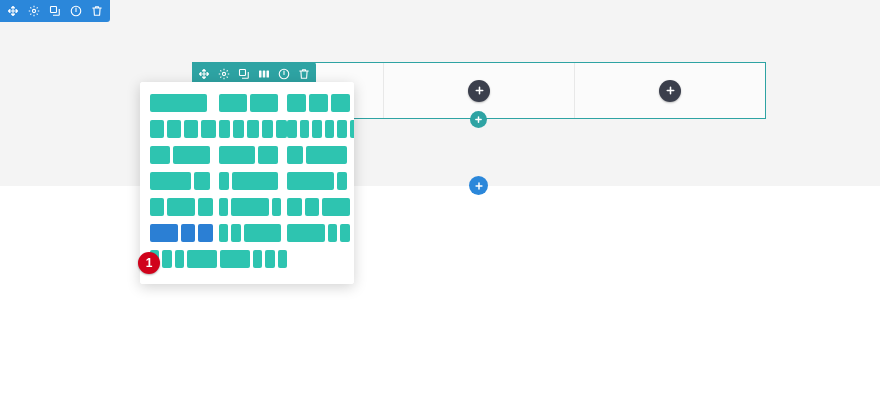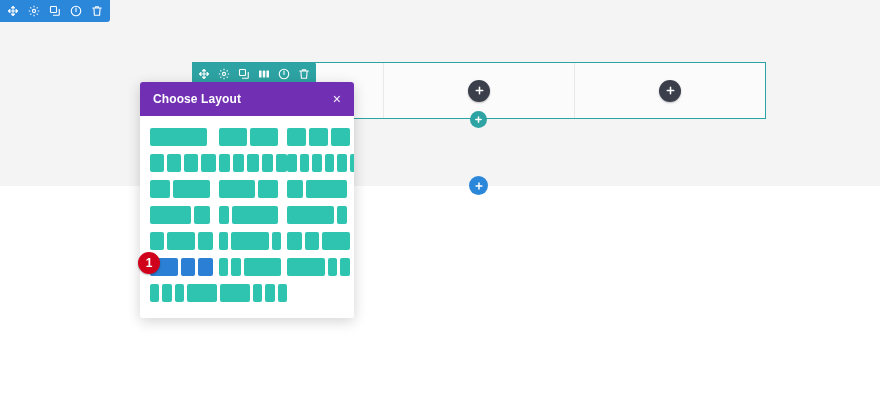--- a/index.html
+++ b/index.html
@@ -320,24 +320,20 @@
       </svg>
     </span>
     <span class="tb-ico">
       <svg width="12" height="12" viewBox="0 0 24 24" fill="none" stroke="currentColor" stroke-width="2.2" stroke-linecap="round" stroke-linejoin="round">
         <path d="M3.5 6h17M9 6V3.5h6V6M5.8 6l1 14.5h10.4L18.2 6"></path>
       </svg>
     </span>
   </div>
 
   <div class="modal">
-    <div class="modal-header">
-      <span class="modal-title">Choose Layout</span>
-      <span class="modal-close">×</span>
-    </div>
     <div class="modal-body" id="layout-grid">
         <div class="layout-row">
           <div class="layout-option">
             <span class="lblock" style="flex: 0 0 100%;"></span>
           </div>
           <div class="layout-option">
             <span class="lblock" style="flex: 0 0 50%;"></span>
             <span class="lblock" style="flex: 0 0 50%;"></span>
           </div>
           <div class="layout-option">

